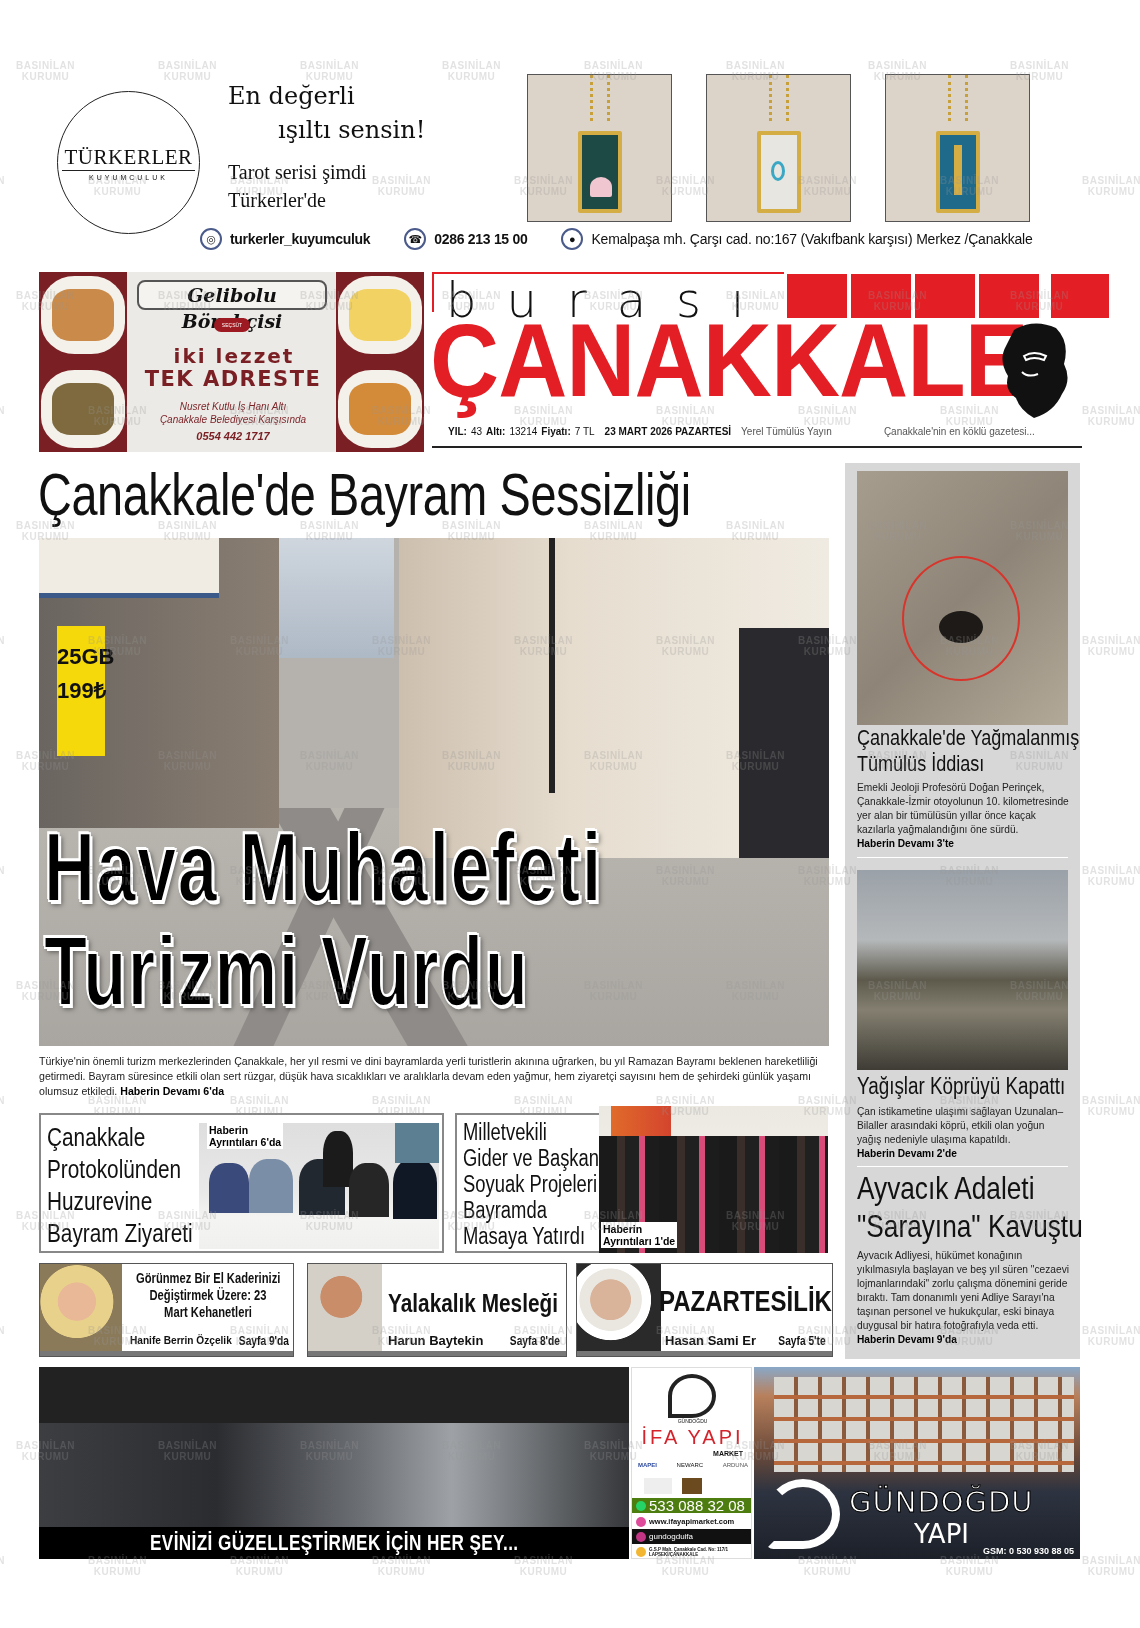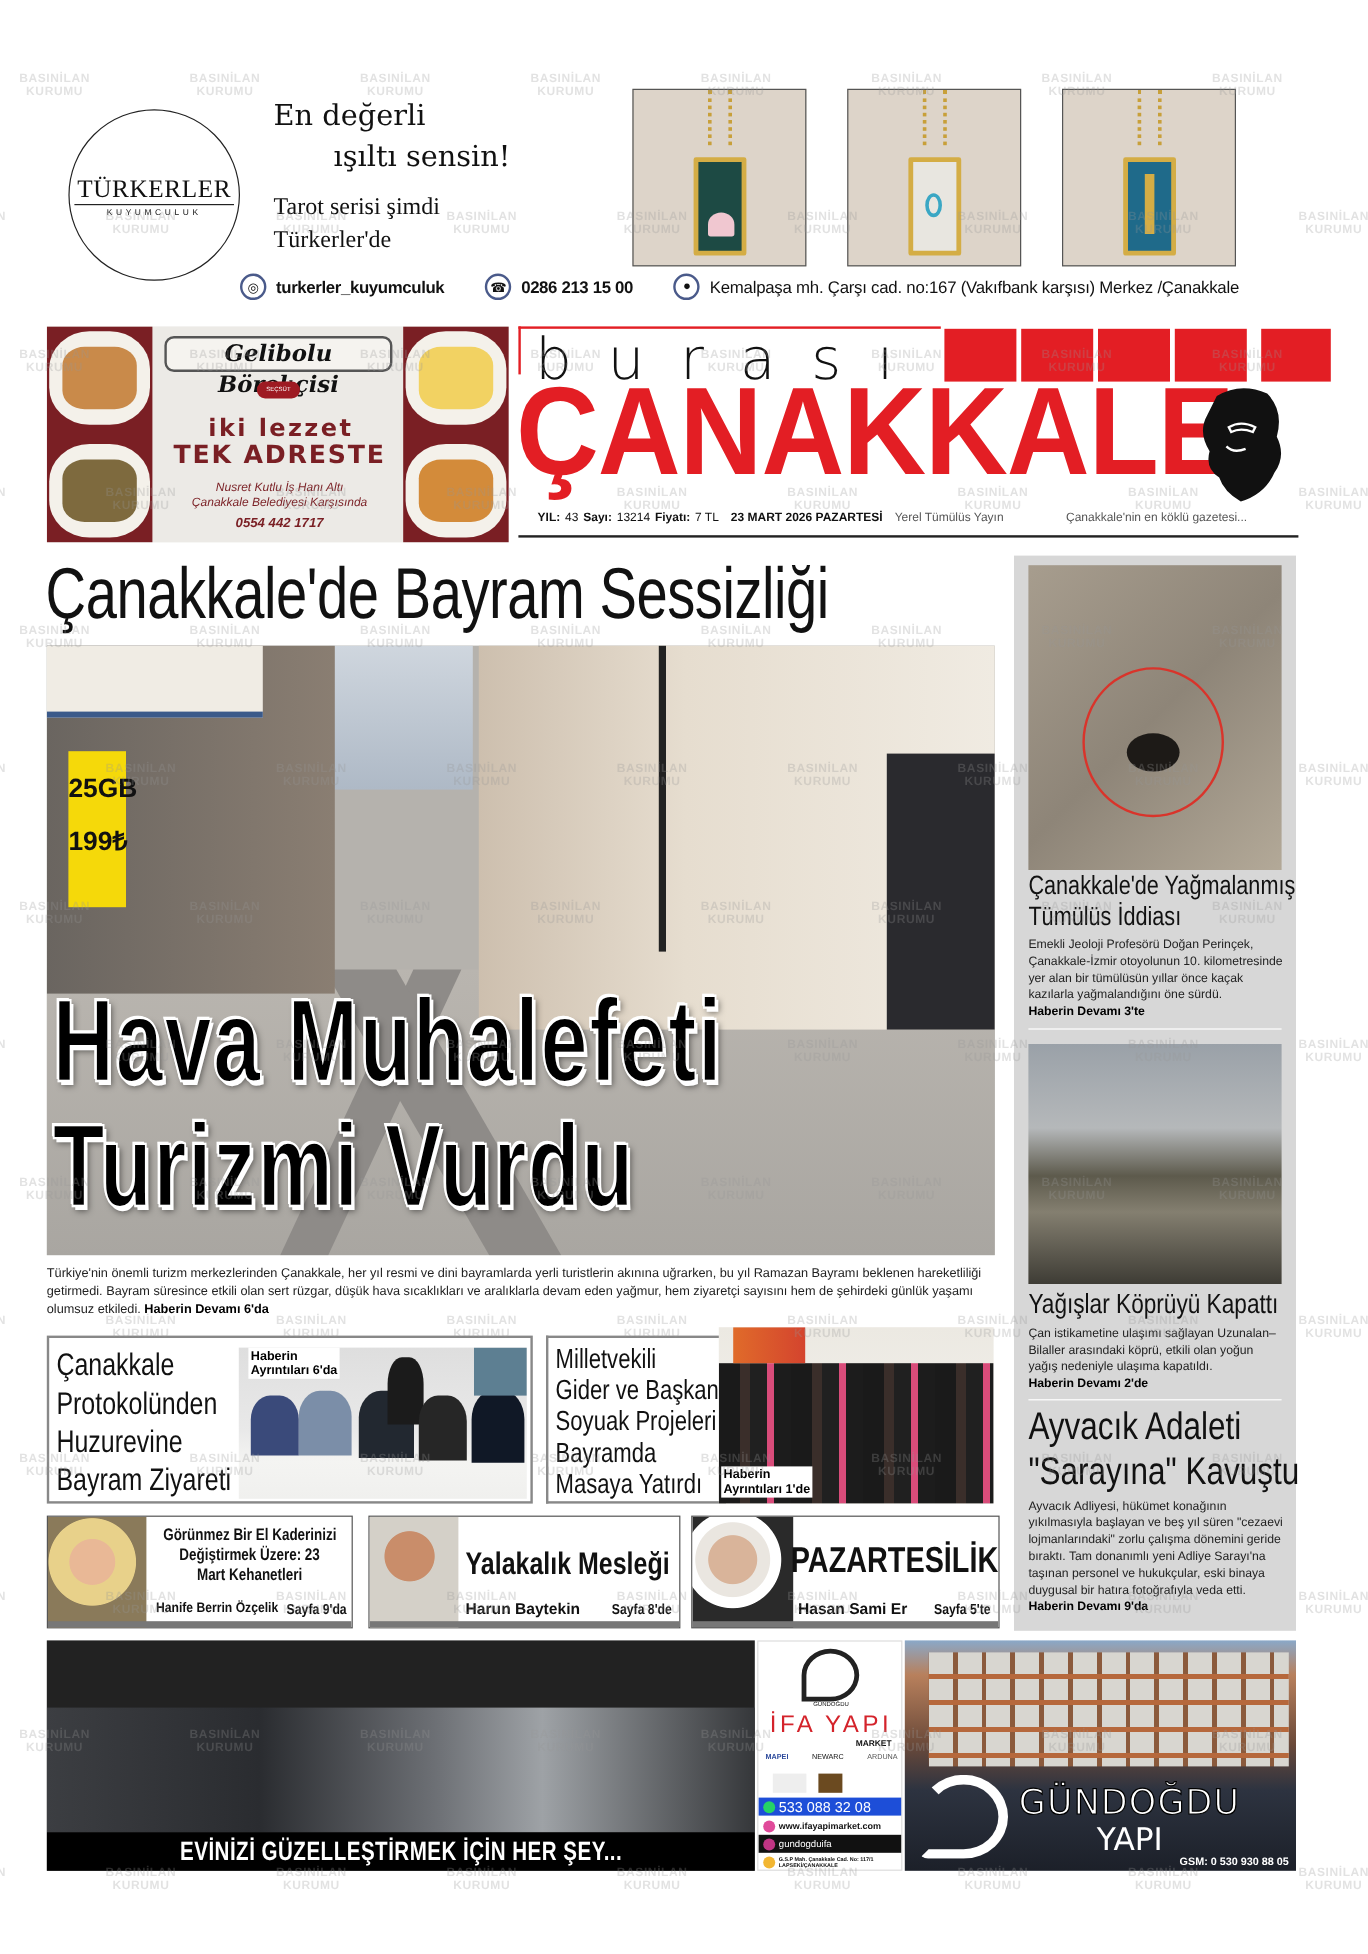--- a/index.html
+++ b/index.html
@@ -205,21 +205,21 @@
   </div>
   <div class="burasi">burası</div>
   <div class="canakkale">ÇANAKKALE</div>
   <svg class="ataturk" viewBox="0 0 82 100">
     <path d="M20 10 Q40 -2 62 8 Q76 22 70 44 Q78 60 68 74 Q60 92 40 98 Q26 90 22 78 Q10 70 14 56 Q4 40 12 26 Z" fill="#111"></path>
     <path d="M30 36 Q40 30 52 36 L50 40 Q40 36 32 40 Z M28 52 Q34 58 44 54" stroke="#fff" stroke-width="2" fill="none"></path>
   </svg>
   <div class="meta">
     <b>YIL:</b>
       <span>43</span>
-    <b>Sayı:</b>
+    <b>Altı:</b>
       <span>13214</span>
     <b>Fiyatı:</b>
       <span>7 TL</span>
     <b style="margin-left:6px">23 MART 2026 PAZARTESİ</b>
     <span class="gray">Yerel Tümülüs Yayın</span>
     <span class="motto">Çanakkale'nin en köklü gazetesi...</span>
   </div>
   <div class="rule"></div>
 </div>
 
@@ -227,21 +227,21 @@
 
 <div class="abs mainphoto">
   <div class="street"></div>
   <div class="path1"></div>
     <div class="path2"></div>
   <div class="sky"></div>
   <div class="leftbld"></div>
   <div class="awning"></div>
   <div class="yellowad">
       <div>25GB</div>
-      <div style="margin-top:18px">199₺</div>
+      <div style="margin-top:8px">199₺</div>
     </div>
   <div class="rightbld"></div>
   <div class="pole"></div>
   <div class="window"></div>
 </div>
 <div class="abs bigtitle">
   <div>Hava Muhalefeti</div>
   <div>Turizmi Vurdu</div>
 </div>
 
@@ -359,21 +359,21 @@
   <div style="position:absolute;left:0;top:50px;width:121px;text-align:center;font-size:5px">GÜNDOĞDU</div>
   <div class="name">İFA YAPI</div>
   <div class="mk">MARKET</div>
   <div class="brands">
     <b>MAPEI</b>
       <span style="color:#111">NEWARC</span>
       <span style="color:#555">ARDUNA</span>
   </div>
   <div style="position:absolute;left:12px;top:110px;width:28px;height:16px;background:#eee"></div>
   <div style="position:absolute;left:50px;top:110px;width:20px;height:16px;background:#6b4a20"></div>
-  <div class="row" style="top:130px;background:#1d4ed8;color:#fff;font-size:12px">
+  <div class="row" style="top:130px;background:#4d7c0f;color:#fff;font-size:15px">
       <span class="dot" style="background:#25d366"></span>
       <span>533 088 32 08</span>
     </div>
   <div class="row" style="top:146px;font-weight:bold;font-size:7.5px">
       <span class="dot" style="background:#e04a9a"></span>
       <span>www.ifayapimarket.com</span>
     </div>
   <div class="row" style="top:161px;background:#111;color:#fff;font-size:8px">
       <span class="dot" style="background:#c13584"></span>
       <span>gundogduifa</span>

